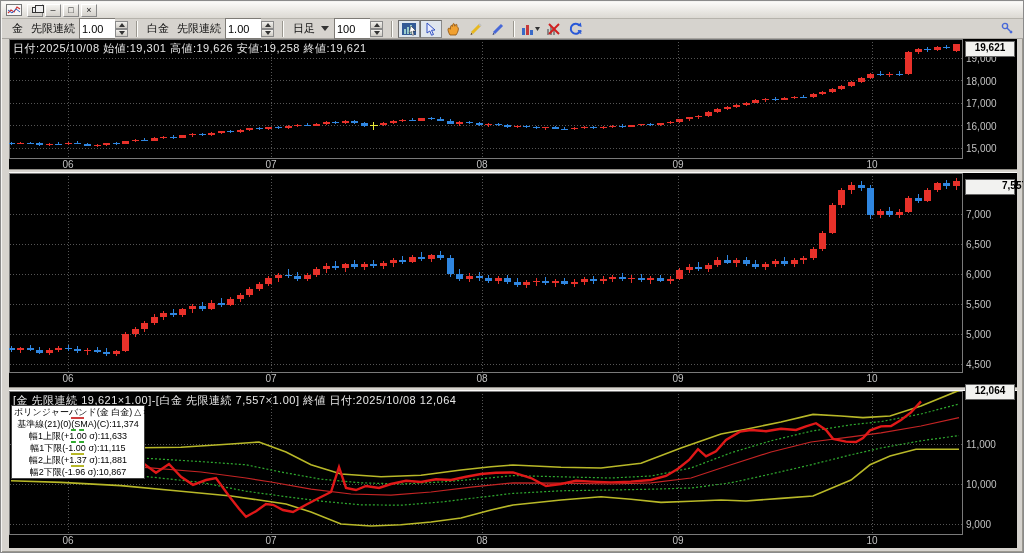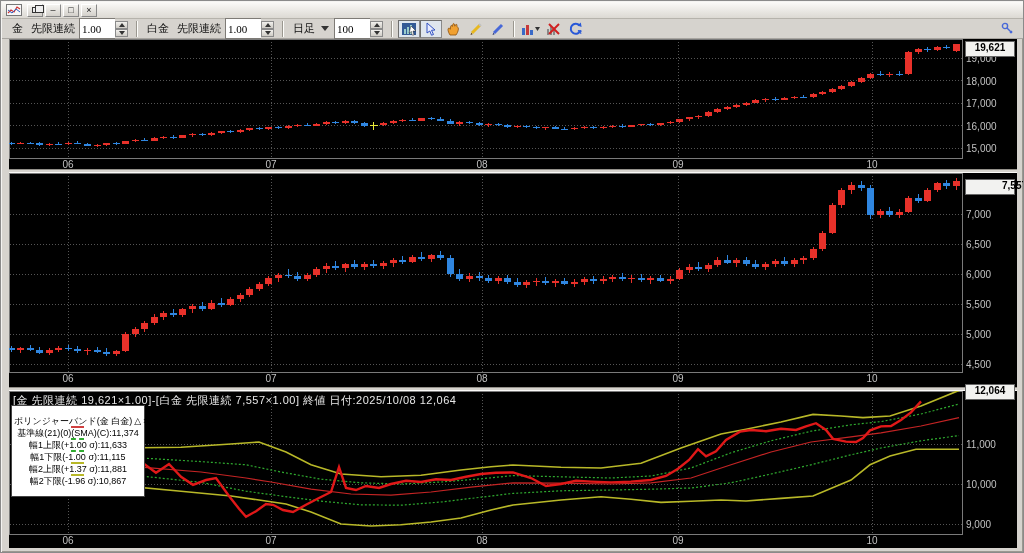--- a/index.html
+++ b/index.html
@@ -18,42 +18,42 @@
   .wb{width:16px;height:13px;background:linear-gradient(#f4f3f0,#d3d0ca);border:1px solid #888;
       border-top-color:#fff;border-left-color:#fff;font-size:9px;line-height:11px;text-align:center;color:#222;}
   .wb.float{display:flex;align-items:center;justify-content:center;}
   .float-glyph{width:7px;height:6px;border:1px solid #333;background:#eee;position:relative;}
   .float-glyph:before{content:"";position:absolute;left:2px;top:-3px;width:7px;height:6px;border:1px solid #333;background:#eee;}
   
   .toolbar{position:absolute;left:1px;top:18px;width:1022px;height:20px;background:#d6d3ce;
            border-bottom:1px solid #a8a5a0;display:flex;align-items:center;font-size:11px;color:#111;padding-left:6px;}
   .tlabel{margin:0 4px;white-space:nowrap;}
   .spin{display:flex;align-items:center;margin-right:3px;}
-  .spin input{width:36px;height:21px;font-size:11px;border:1px solid #7e7b76;border-right:none;padding:0 2px;background:#fff;font-family:Liberation Serif, serif;}
+  .spin input{width:36px;height:21px;font-size:11px;border:1px solid #7e7b76;border-right:none;padding:0 2px;background:#fff;font-family:Liberation Sans, sans-serif;}
   .spincol{display:flex;flex-direction:column;}
   .spb{width:13px;height:8px;background:linear-gradient(#f1f0ed,#cfccc6);border:1px solid #8a8a8a;display:flex;align-items:center;justify-content:center;}
   .tri-up{width:0;height:0;border-left:3px solid transparent;border-right:3px solid transparent;border-bottom:4px solid #333;}
   .tri-dn{width:0;height:0;border-left:3px solid transparent;border-right:3px solid transparent;border-top:4px solid #333;}
   .caret{width:0;height:0;border-left:4px solid transparent;border-right:4px solid transparent;border-top:5px solid #333;margin:0 5px 0 2px;}
   .vsep{width:2px;height:16px;border-left:1px solid #9a978f;border-right:1px solid #fdfdfb;margin:0 5px;}
   .tbtn{width:22px;height:18px;display:flex;align-items:center;justify-content:center;border:1px solid transparent;}
   .tbtn.pressed{border:1px solid #8a8a8a;border-top-color:#6d6d6d;border-left-color:#6d6d6d;background:#dfe6ee;}
   .toolbar-right{margin-left:auto;margin-right:6px;}
   
   .chartarea{position:absolute;left:8px;top:38px;width:1008px;height:509px;background:#000;}
   .chartarea svg{position:absolute;left:0;top:0;}
   .panel-sep{position:absolute;left:0;width:1008px;height:4px;background:#d6d3ce;border-top:1px solid #93908a;border-bottom:1px solid #fbfaf8;}
   .sep1{top:130px;} .sep2{top:348px;}
   .hdr{position:absolute;left:4px;color:#e8e8e8;font-size:11px;white-space:nowrap;letter-spacing:.5px;}
   .hdr1{top:2px;} .hdr2{top:137px;} .hdr3{top:354px;}
   .cv{position:absolute;left:956px;width:50px;height:16px;background:#f2f2f0;border:1px solid #666;
       color:#000;font-weight:bold;font-size:10px;text-align:center;line-height:11px;}
   .cv1{top:2px;} .cv2{top:140px;padding-left:36px;} .cv3{top:345px;}
   .legend{position:absolute;left:2px;top:366px;width:134px;background:#ffffff;border:1px solid #444;
-          color:#000;font-size:9px;line-height:10px;padding:10px 2px;}
+          color:#000;font-size:9px;line-height:10px;padding:1px 2px;}
   .legend-title{display:flex;align-items:center;white-space:nowrap;}
   .legend-title .t{flex:1;}
   .lg-glyph{margin-left:2px;cursor:default;}
   .lg-row{display:flex;align-items:center;white-space:nowrap;flex-direction:column;}
   .sw{width:13px;height:0;margin-right:2px;flex:none;}
   .sw.red{border-top:2px solid #d04040;}
   .sw.green{border-top:2px dashed #2faa2f;}
   .sw.yellow{border-top:2px solid #b8b828;}
   .ax{font-family:"Liberation Sans","DejaVu Sans",sans-serif;font-size:10px;fill:#c2c2c2;}
   .mid{text-anchor:middle;}
@@ -673,20 +673,21 @@
           <polyline points="2,417 62,417.8 132,419 192,422.6 237,425.8 272,433 312,440.2 352,443.8 392,445 432,443 472,439.8 504,436.6 552,437.8 602,439 642,437 682,429 722,413.8 762,401.8 802,392.2 842,385.8 872,382.6 912,375 950,365" fill="none" stroke="#2faa2f" stroke-width="1.2" stroke-dasharray="2,2" shape-rendering="auto"></polyline>
           <polyline points="2,431.4 62,433 132,437 192,443.4 237,452.2 272,457 312,462.2 352,465.8 392,466.2 432,463 472,458.2 504,454.4 552,451.8 602,451 642,450.2 682,449 722,443.8 762,435 802,425.8 842,415.8 872,409 912,401.8 950,396.6" fill="none" stroke="#2faa2f" stroke-width="1.2" stroke-dasharray="2,2" shape-rendering="auto"></polyline>
           <polyline points="2,424.2 62,425.8 132,428.2 192,433 237,439 262,443 302,450.2 342,455 382,456.2 422,453 462,448.2 504,443.8 552,444.2 602,445 642,443.8 682,439 722,425.8 762,413 802,403 842,397.8 872,393.8 912,387 950,378.6" fill="none" stroke="#c42424" stroke-width="1.2" shape-rendering="auto"></polyline>
           <polyline points="2,419 32,420.2 62,419.4 87,422.6 102,429.8 117,428.2 132,422.6 147,433.8 160,425 172,437.8 184,445.8 197,441 207,439 220,457 230,469.8 237,477.8 247,472.2 257,465 264,465.8 274,471 284,473 297,465.8 310,459 322,453 330,428.2 337,449 347,451 357,447 370,449 382,445 397,441.8 412,443 427,440.2 442,441 457,437.8 472,435 487,433.8 504,433.4 522,439 537,447 552,445 567,441.8 582,442.6 602,443.4 622,442.6 642,441 657,437 669,429.8 680,421 689,410.2 697,417.4 707,412.2 717,401 731,392.6 742,391 757,392.2 772,389.8 787,391 797,387.4 807,384.2 817,391 824,399.8 837,402.6 847,403 854,399 861,391.4 872,387.4 882,387 892,381 902,373.4 912,362.4" fill="none" stroke="#e01818" stroke-width="2.4" shape-rendering="auto"></polyline>
         </g>
       </svg>
 
     <div class="panel-sep sep1"></div>
     <div class="panel-sep sep2"></div>
 
+    <div class="hdr hdr1">日付:2025/10/08 始値:19,301 高値:19,626 安値:19,258 終値:19,621</div>
     <div class="hdr hdr3">[金 先限連続 19,621×1.00]-[白金 先限連続 7,557×1.00] 終値 日付:2025/10/08 12,064</div>
 
     <div class="cv cv1">19,621</div>
     <div class="cv cv2">7,557</div>
     <div class="cv cv3">12,064</div>
 
     <div class="legend">
       <div class="legend-title">
         <span class="t">ボリンジャーバンド(金 白金)</span>
         <span class="lg-glyph">△</span>

